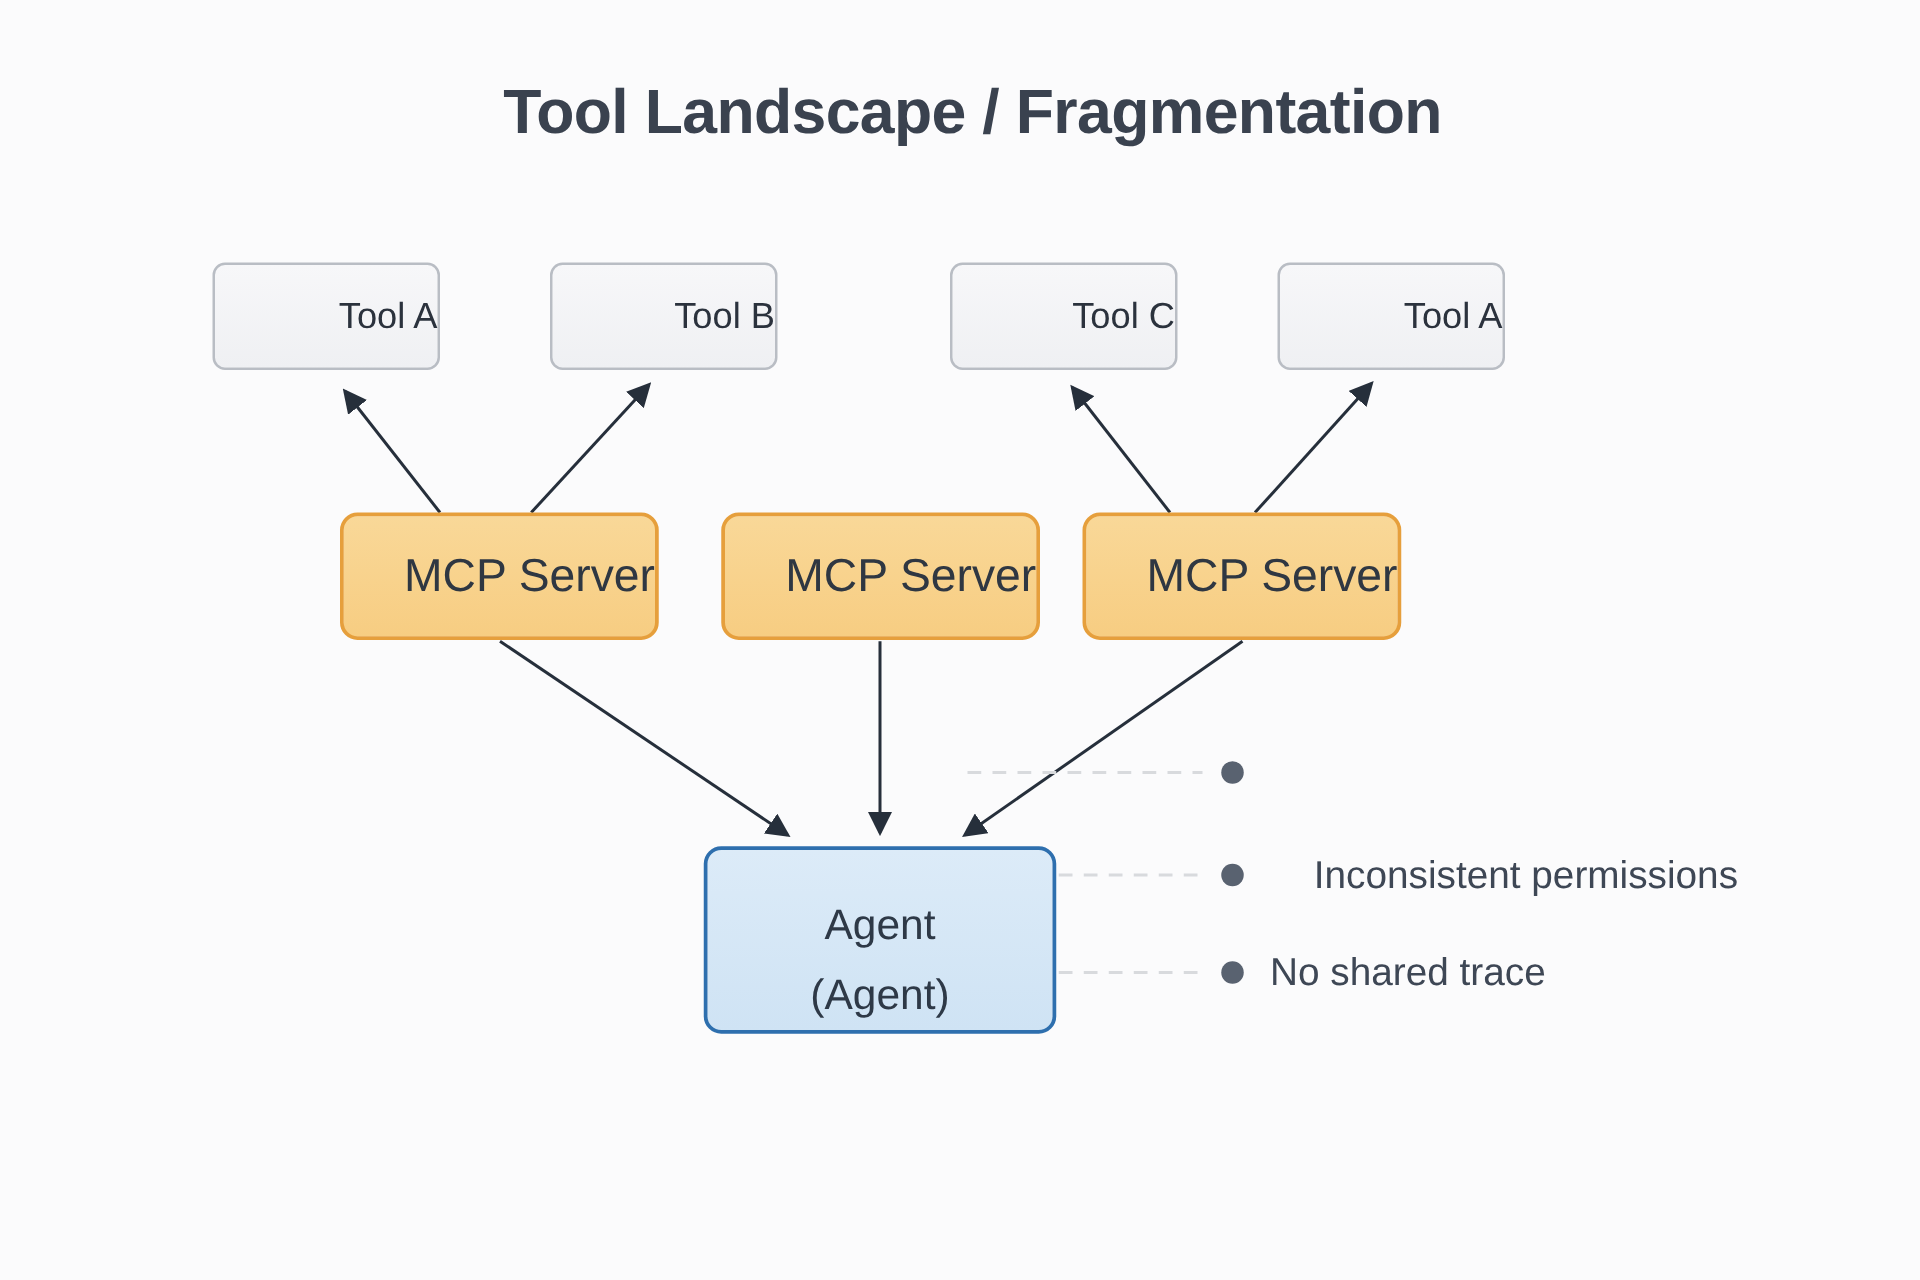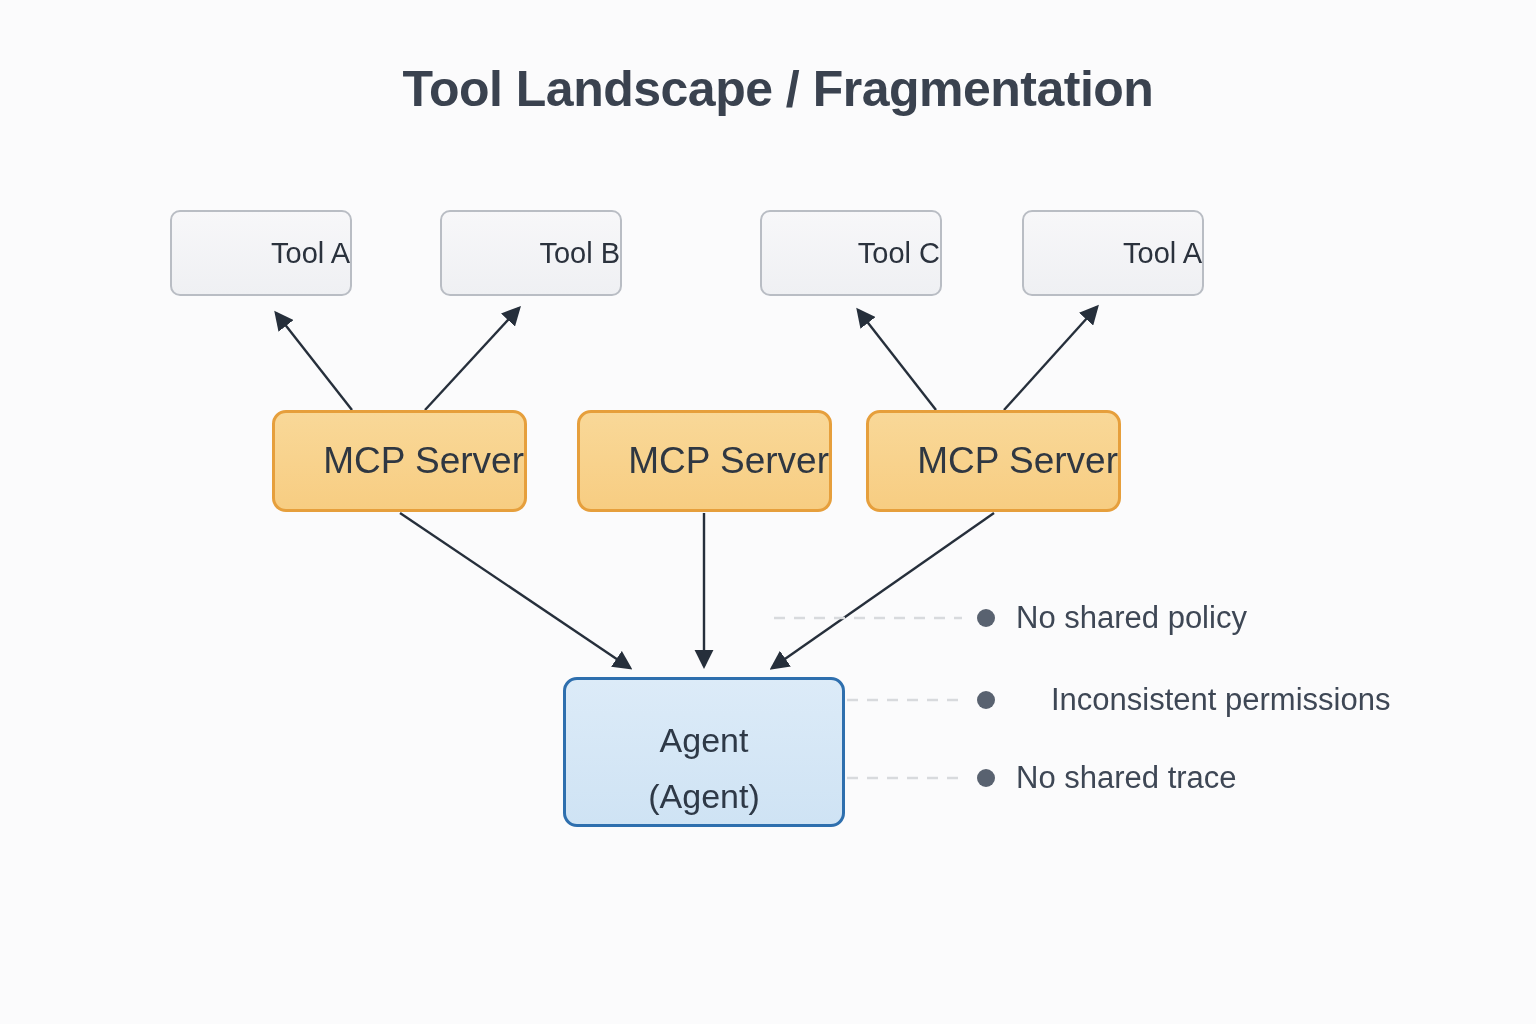--- a/index.html
+++ b/index.html
@@ -153,17 +153,16 @@
   </div>
   <div class="node server-node" style="left:866px; top:410px;">
     <span>MCP Server</span>
   </div>
 
   <div class="node agent-node" style="left:563px; top:677px;">
     <span>Agent</span>
     <span>(Agent)</span>
   </div>
 
-  <div class="issue-label issue-1">No shared policy</div>
   <div class="issue-label issue-2">Inconsistent permissions</div>
   <div class="issue-label issue-3">No shared trace</div>
 
 </div>
 
 </body></html>

